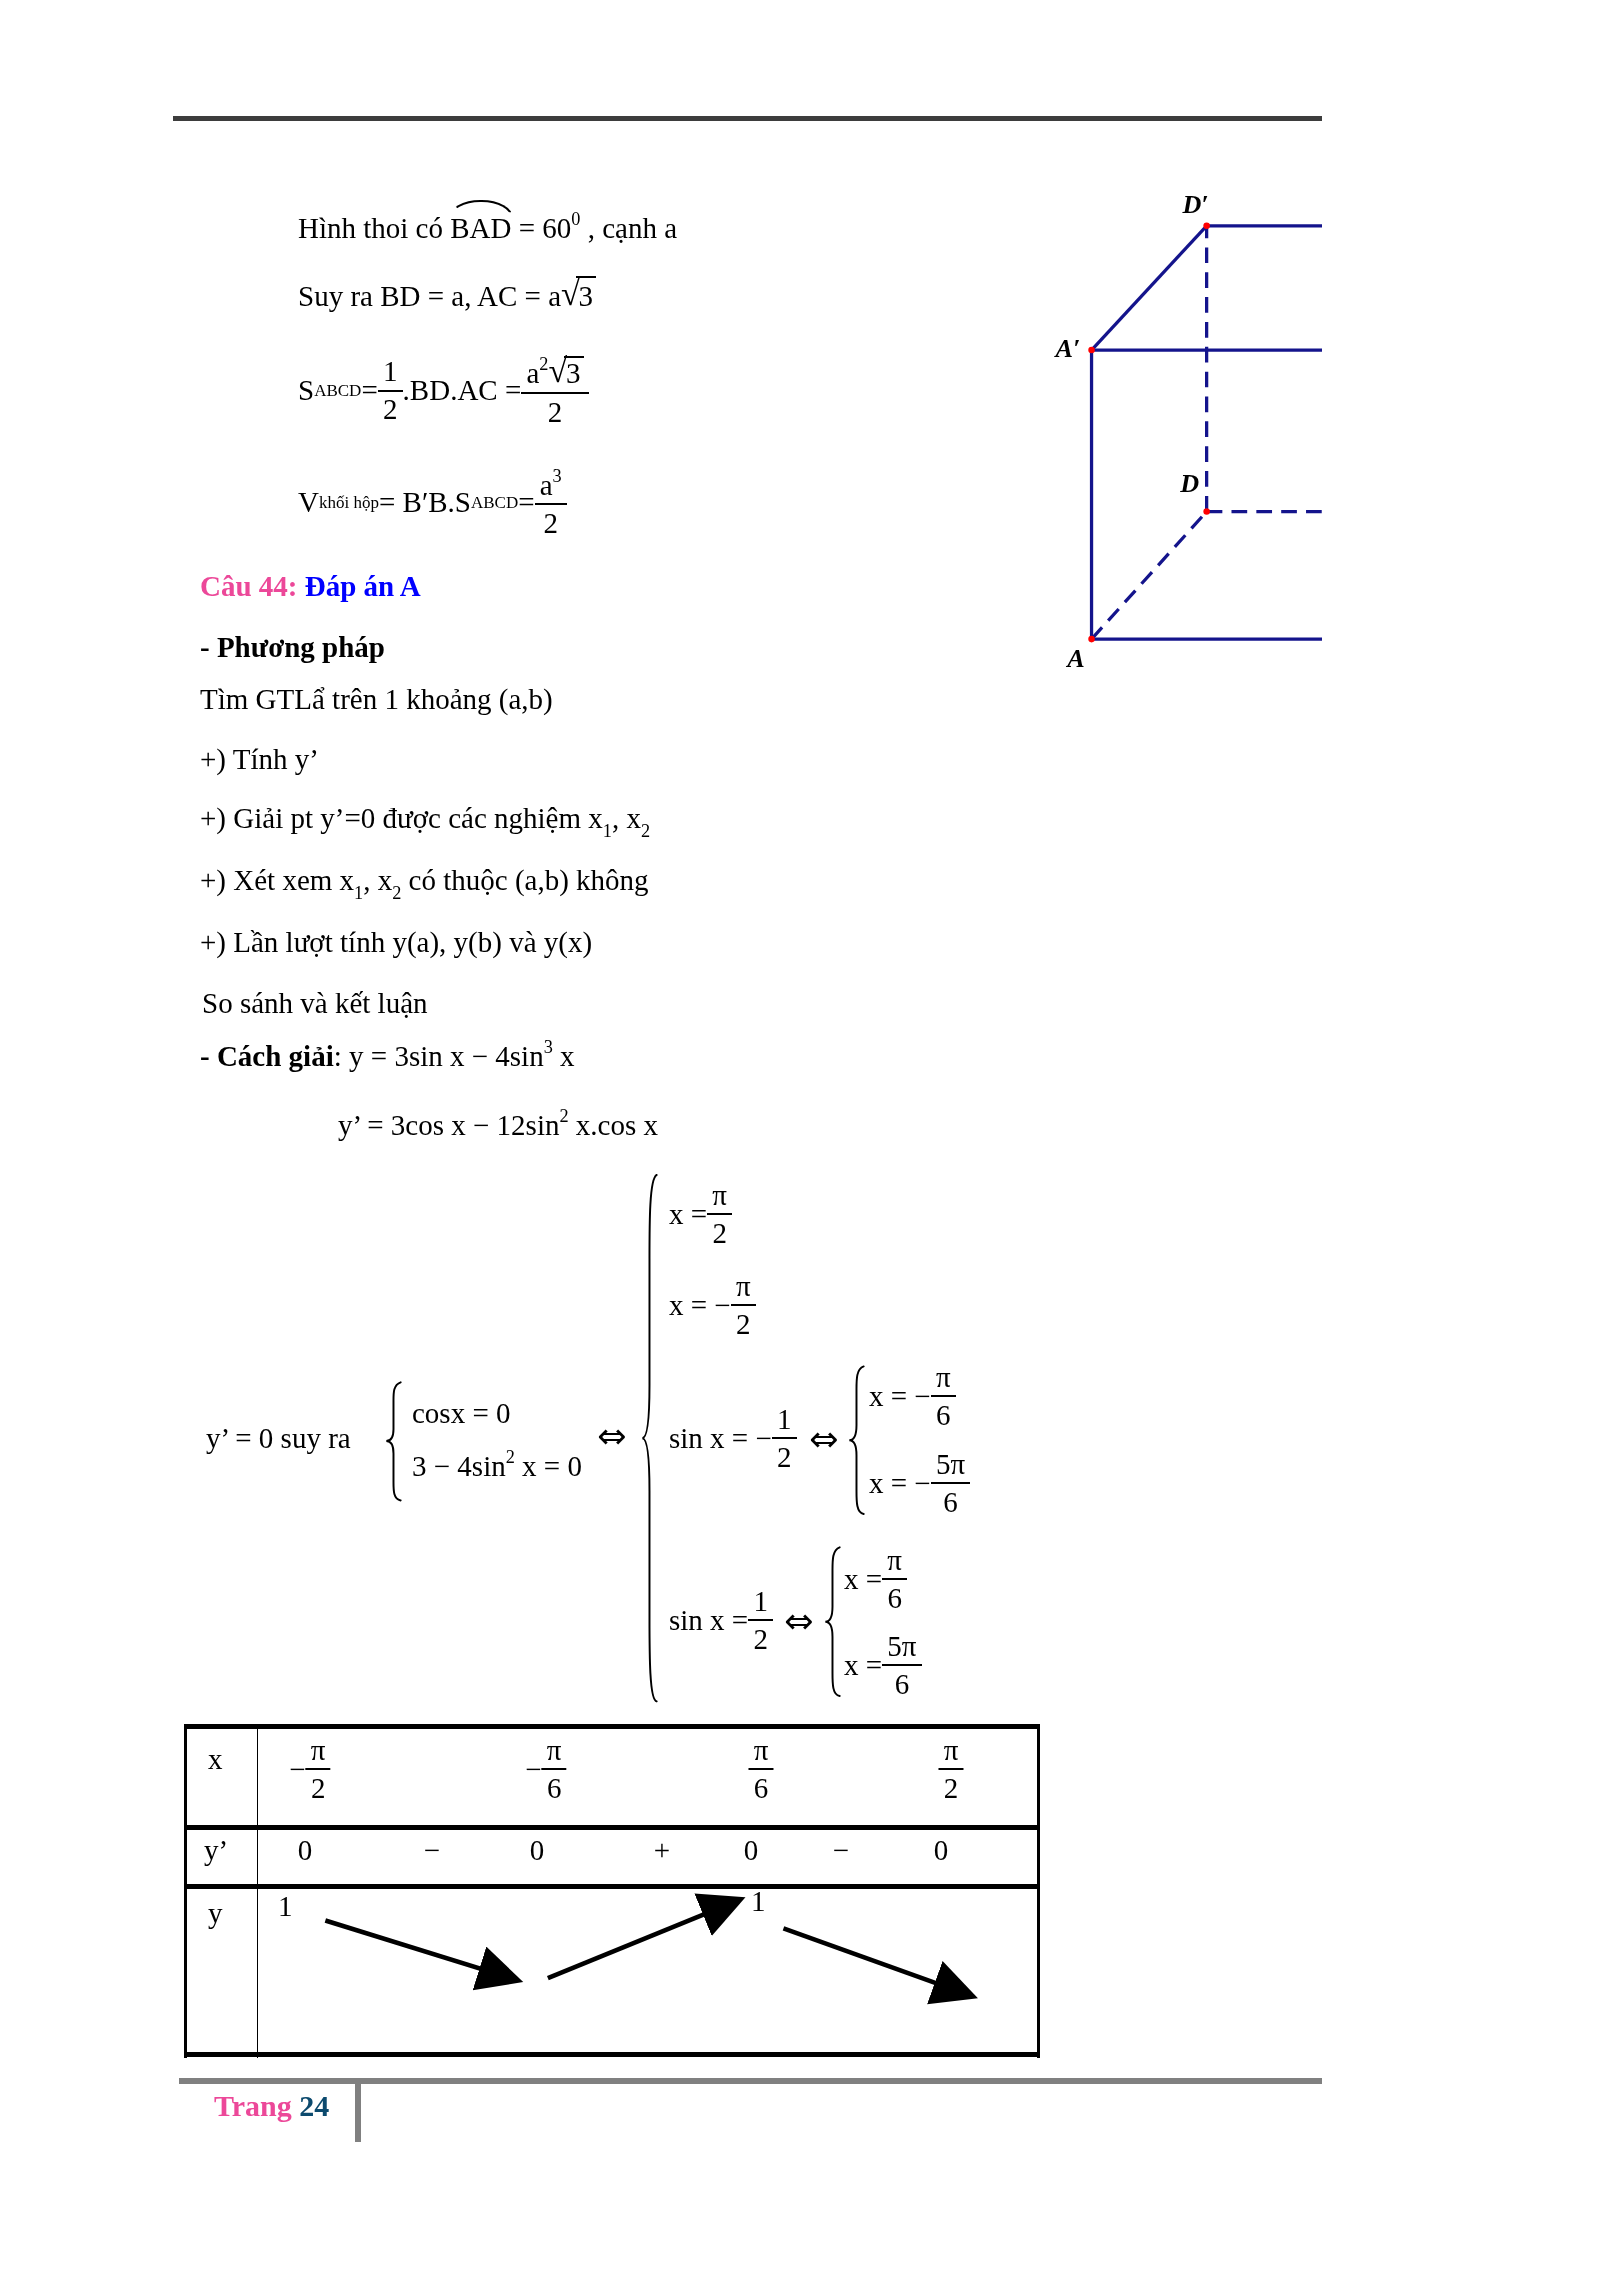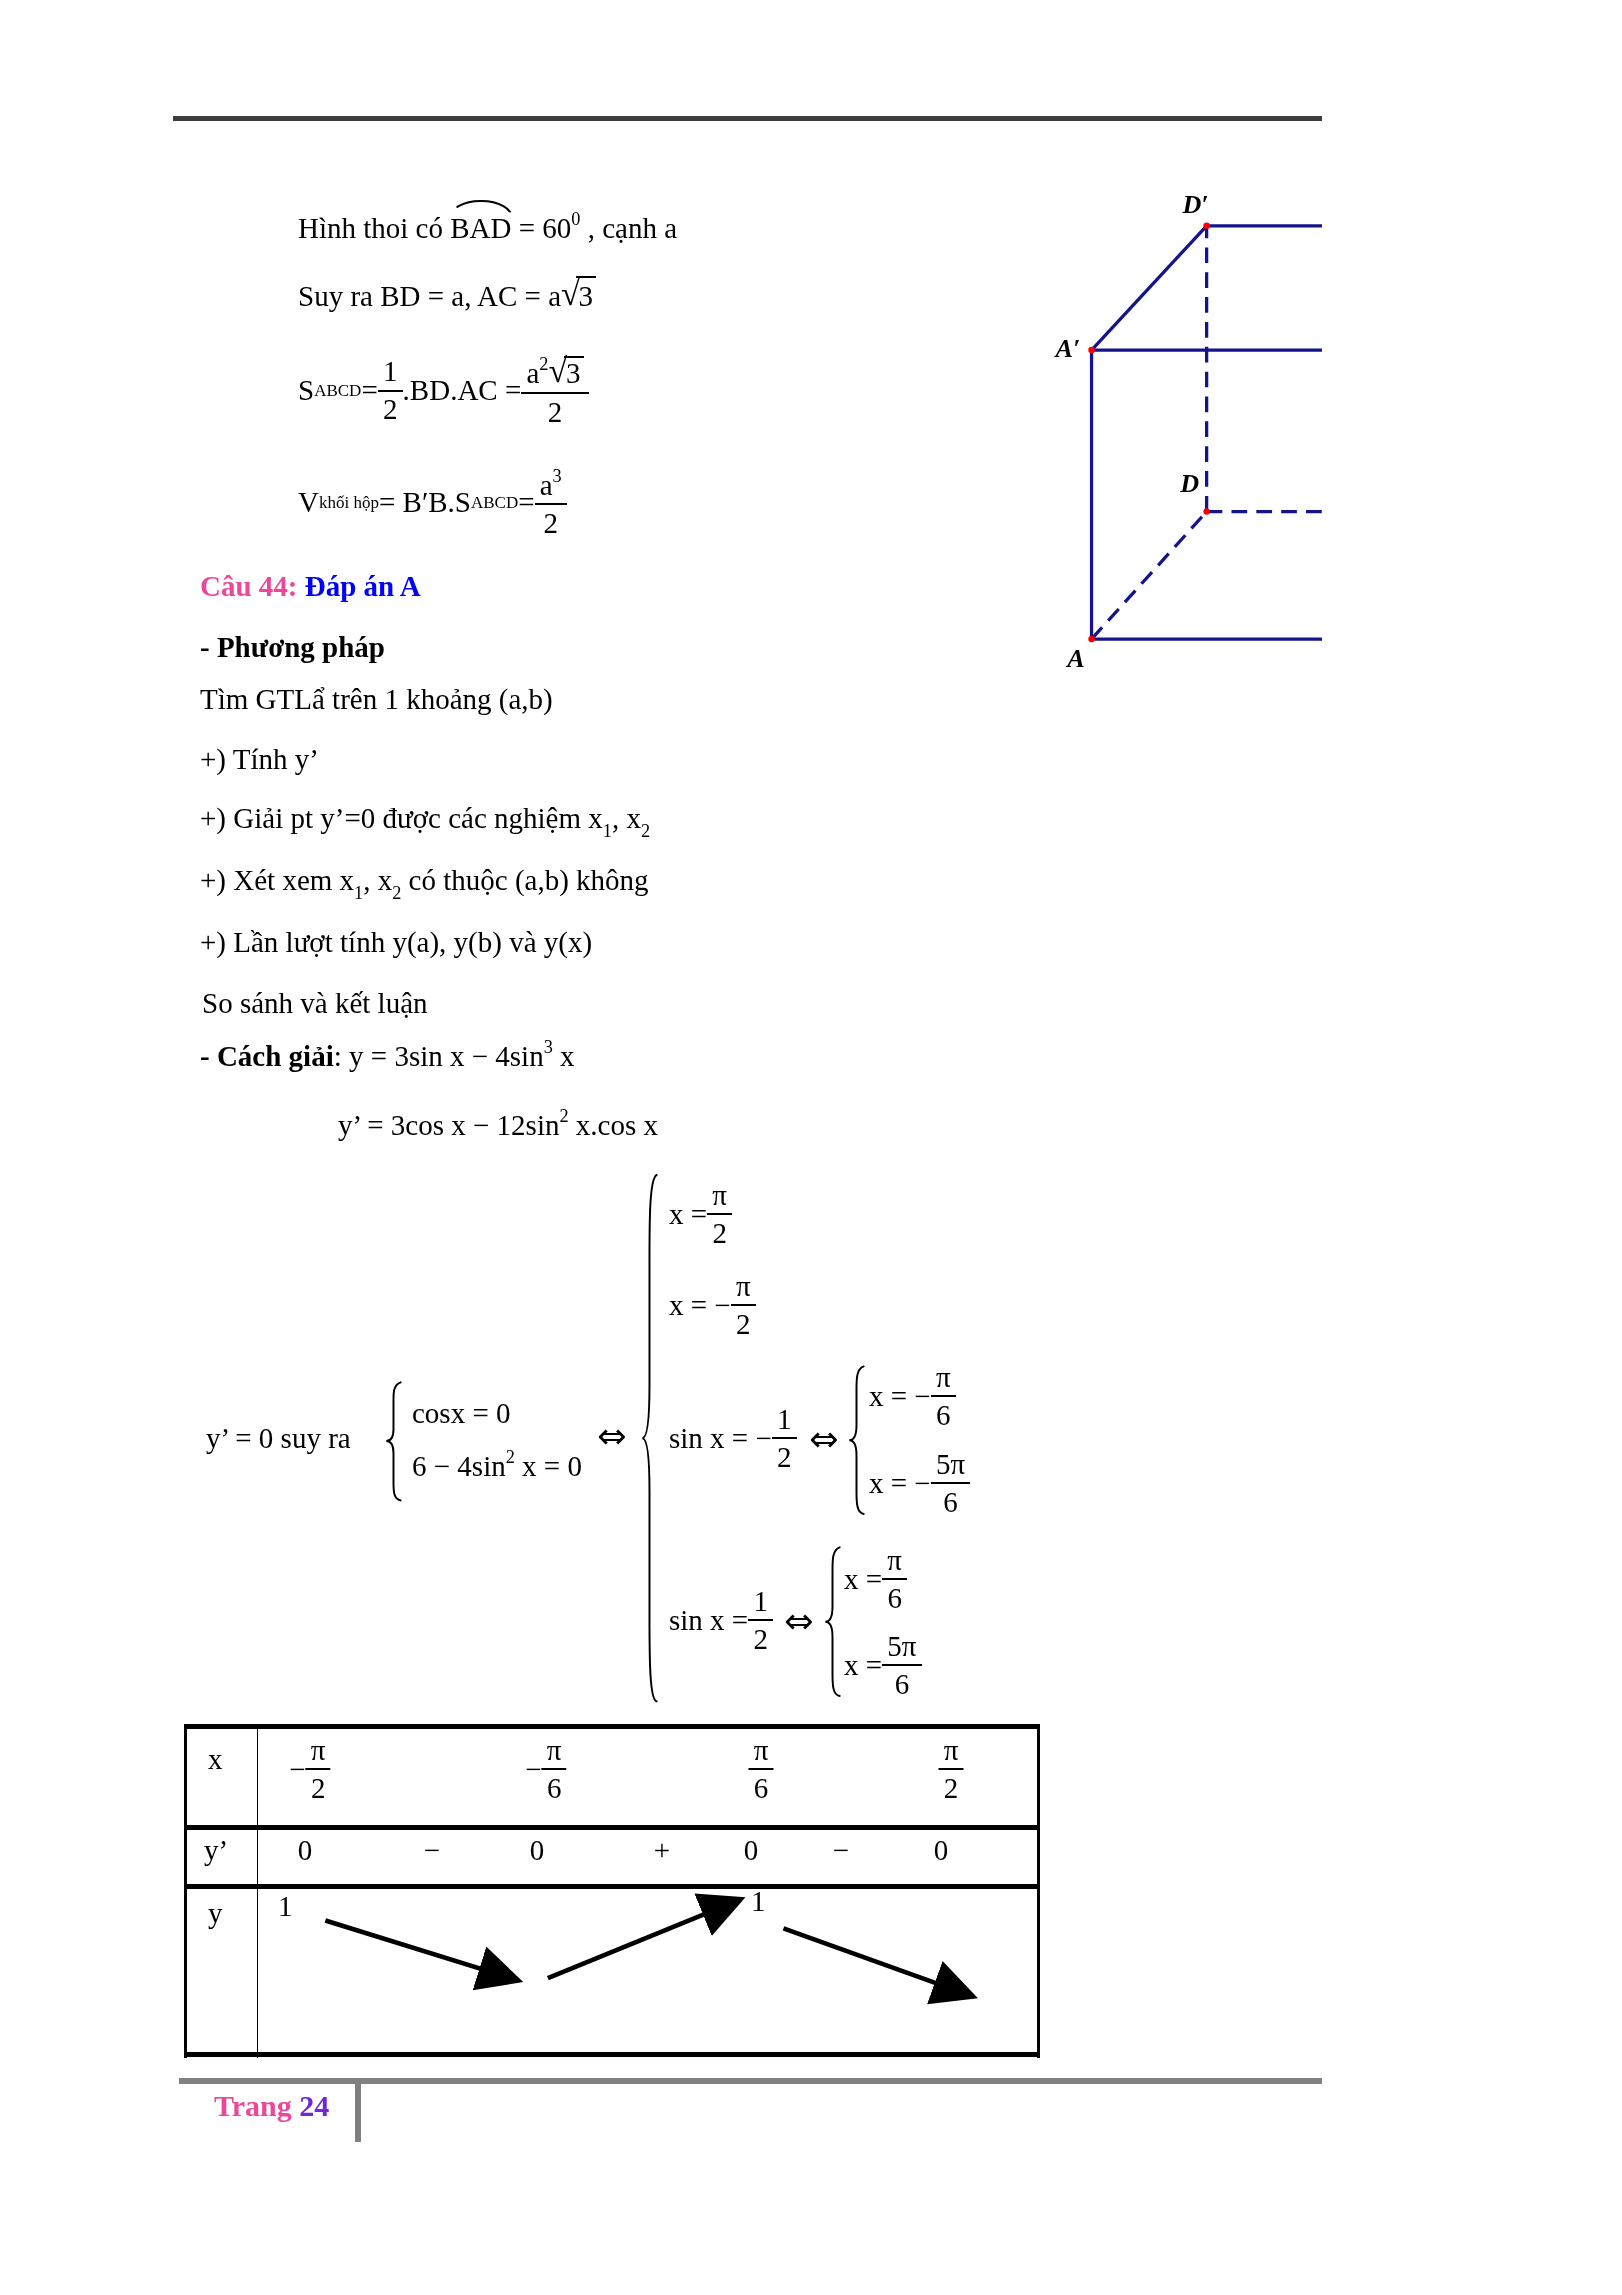--- a/index.html
+++ b/index.html
@@ -6,21 +6,21 @@
   html,body { background:#ffffff; }
   #page {
     position:relative; width:1322px; height:2295px; background:#ffffff;
     font-family:"Liberation Serif","DejaVu Serif",serif; color:#000000; overflow:hidden;
   }
   .abs { position:absolute; }
   .t { font-size:29px; line-height:1.25; white-space:nowrap; }
   .bold { font-weight:bold; }
   .red { color:#ec4899; }
   .blue { color:#0000ff; }
-  .pgblue { color:#6d28d9; }
+  .pgblue { color:#0c4a6e; }
   .msub { font-size:18.3px; vertical-align:-9.2px; }
   .msup { font-size:18.3px; vertical-align:13px; }
   .sub2 { font-size:17px; vertical-align:-10.5px; }
   .frac { display:inline-flex; flex-direction:column; align-items:center; vertical-align:middle; line-height:1.05; }
   .frac .fn { display:block; padding:0 5.2px 2.6px; border-bottom:2px solid #000; }
   .frac .fd { display:block; padding:2.6px 5.2px 0; }
   .mrow { display:flex; align-items:center; white-space:nowrap; }
   .arc { position:relative; display:inline-block; }
   .arc::before { content:""; position:absolute; left:-1.3px; right:-1.3px; top:-10.5px; height:14.4px;
     border:2.6px solid transparent; border-top-color:#000;
@@ -92,21 +92,21 @@
     <span class="bold">- Cách giải</span><span>:  </span><span><span>y = 3sin x − 4sin</span><span class="msup">3</span><span> x</span></span>
   </div>
   <div class="abs t" style="left:302px; top:1105px;margin-left:36px;"><span>y’ = 3cos x − 12sin</span><span class="msup">2</span><span> x.cos x</span></div>
 
   <div class="abs t" style="left:206px; top:1420px;">y’ = 0  suy ra</div>
 
   <svg class="abs" style="left:385px; top:1381px;" width="19.6" height="124" viewBox="0 0 30 190">
     <path d="M24,2 C13,6 13,17 13,30 L13,74 C13,87 9,92 2,92 C9,92 13,98 13,111 L13,155 C13,168 13,181 24,183" fill="none" stroke="#000" stroke-width="3" stroke-linecap="round"></path>
   </svg>
   <div class="abs t" style="left:412px; top:1395px;">cosx = 0</div>
-  <div class="abs t" style="left:412px; top:1446px;"><span>6 − 4sin</span><span class="msup">2</span><span> x = 0</span></div>
+  <div class="abs t" style="left:412px; top:1446px;"><span>3 − 4sin</span><span class="msup">2</span><span> x = 0</span></div>
 
   <div class="abs iff" style="left:597px; top:1416px;">⇔</div>
 
   <svg class="abs" style="left:641px; top:1173px;" width="19.6" height="533" viewBox="0 0 30 814">
     <path d="M24,2 C13,8 13,73 13,130 L13,324 C13,381 9,405 2,405 C9,405 13,429 13,486 L13,680 C13,737 13,806 24,808" fill="none" stroke="#000" stroke-width="3" stroke-linecap="round"></path>
   </svg>
 
   <div class="abs t mrow" style="left:669px; top:1178px; height:72px;">
     <span>x = </span>
       <span class="frac">

